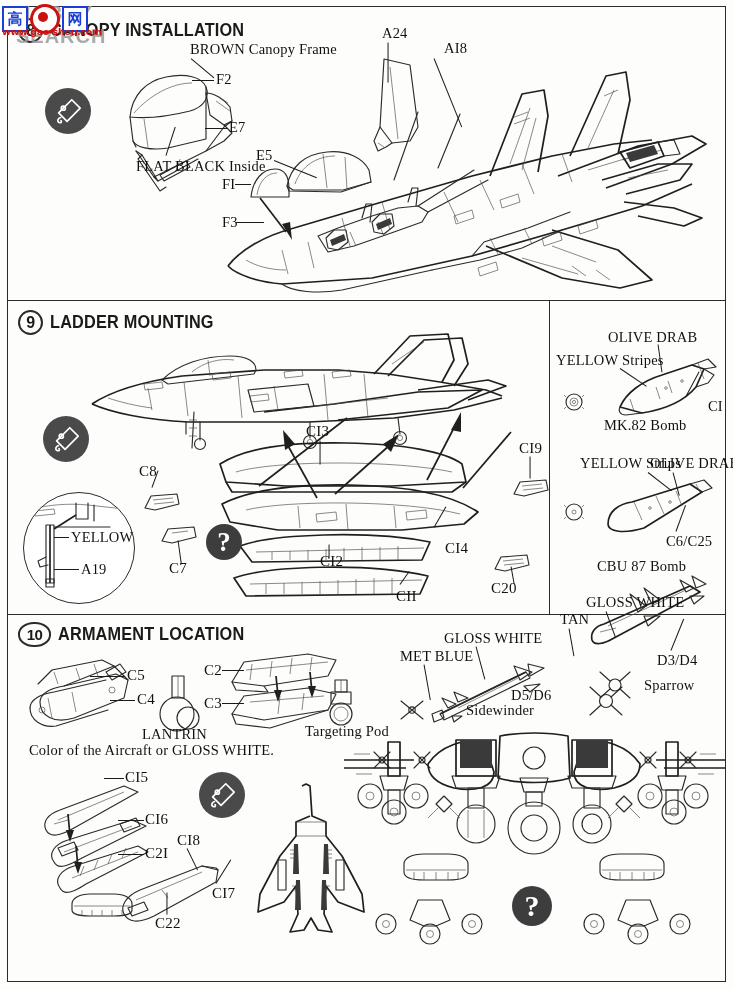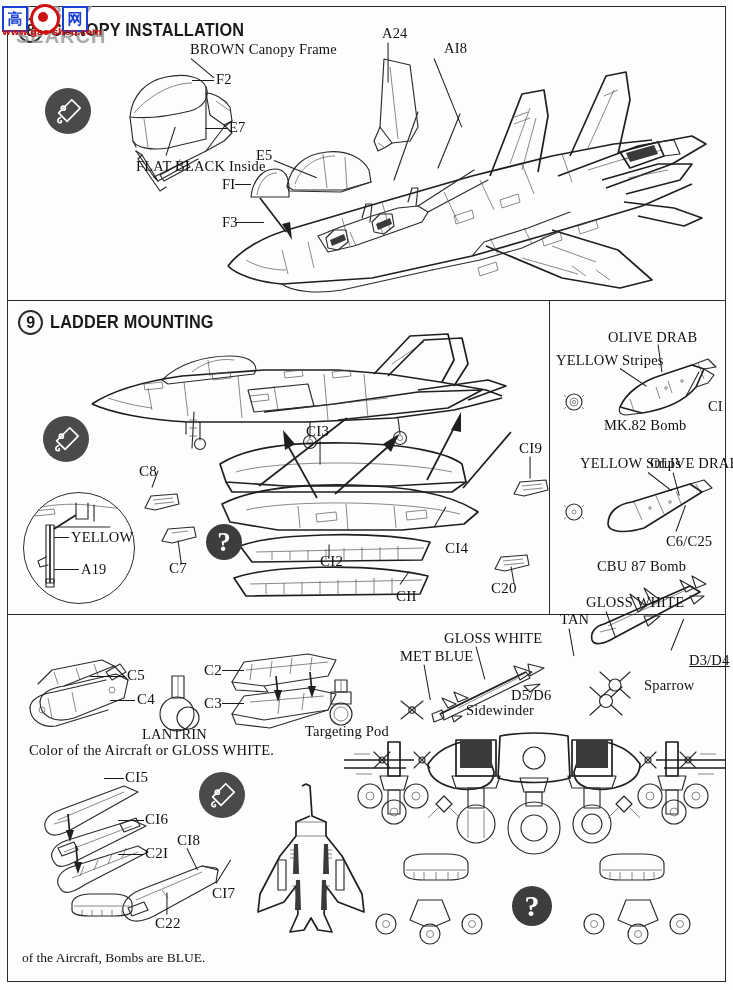--- a/index.html
+++ b/index.html
@@ -520,24 +520,28 @@
   <div class="art" style="left:596px;top:670px;">
     <svg width="38" height="30" viewBox="0 0 38 30">
       <circle class="ln" cx="19" cy="15" r="6"></circle>
       <path class="ln" d="M4 2 L14 11 M34 2 L24 11 M4 28 L14 19 M34 28 L24 19"></path>
     </svg>
   </div>
   <div class="lbl" style="left:586px;top:594px;">GLOSS WHITE</div>
   <div class="leader" style="left:606px;top:611px;width:28px;transform:rotate(70deg);transform-origin:left center;"></div>
   <div class="lbl" style="left:560px;top:611px;">TAN</div>
   <div class="leader" style="left:569px;top:628px;width:28px;transform:rotate(80deg);transform-origin:left center;"></div>
-  <div class="lbl" style="left:689px;top:652px;text-decoration:underline;">D3/D4</div>
+  <div class="lbl" style="left:657px;top:652px;">D3/D4</div>
   <div class="leader" style="left:671px;top:650px;width:34px;transform:rotate(-68deg);transform-origin:left center;"></div>
   <div class="lbl" style="left:644px;top:677px;">Sparrow</div>
 
+  <div class="sec-head" style="left:18px;top:622px;">
+    <div class="sec-num wide">10</div>
+    <div class="sec-title">ARMAMENT LOCATION</div>
+  </div>
 
   <div class="art" style="left:28px;top:658px;">
     <svg width="110" height="84" viewBox="0 0 110 84">
       <path class="ln" d="M12 44 C12 36 22 30 36 28 L88 16 L100 22 L96 40 L46 60 C26 66 12 58 12 44 Z"></path>
       <path class="ln" d="M10 26 L24 12 L74 2 L86 8 L36 28"></path>
       <path class="ln-t" d="M26 14 L30 26 M48 10 L52 22 M66 6 L70 18"></path>
       <path class="ln" d="M86 8 L100 22"></path>
       <path class="ln" d="M2 50 C2 42 12 36 26 34 L78 22"></path>
       <path class="ln" d="M2 50 C2 62 14 70 28 68 L80 52"></path>
       <path class="ln-t" d="M20 40 L24 60 M44 34 L48 54"></path>
@@ -787,21 +791,20 @@
     <svg viewBox="0 0 32 32" aria-hidden="true">
       <g fill="none" stroke="#ffffff" stroke-width="1.8" stroke-linejoin="round" stroke-linecap="round">
         <path d="M20 4 L29 13 L15 27 L6 18 Z"></path>
         <circle cx="11" cy="13" r="2.2"></circle>
         <path d="M8 23 c-3 1 -4 4 -1.5 5.2 c2 1 3.2 -0.6 2 -2"></path>
       </g>
     </svg>
   </div>
 
   <div class="bottom-note" style="left:22px;top:948px;width:400px;">
-    <div>of the Aircraft, Bombs are BLUE.</div>
   </div>
 
   <div class="wm">
     <div class="wm-text">HOBBY SEARCH</div>
     <div class="wm-logo">
       <div class="wm-box">高</div>
       <div class="wm-gear"></div>
       <div class="wm-box">网</div>
     </div>
     <div class="wm-url">www.gao-shou.com</div>

